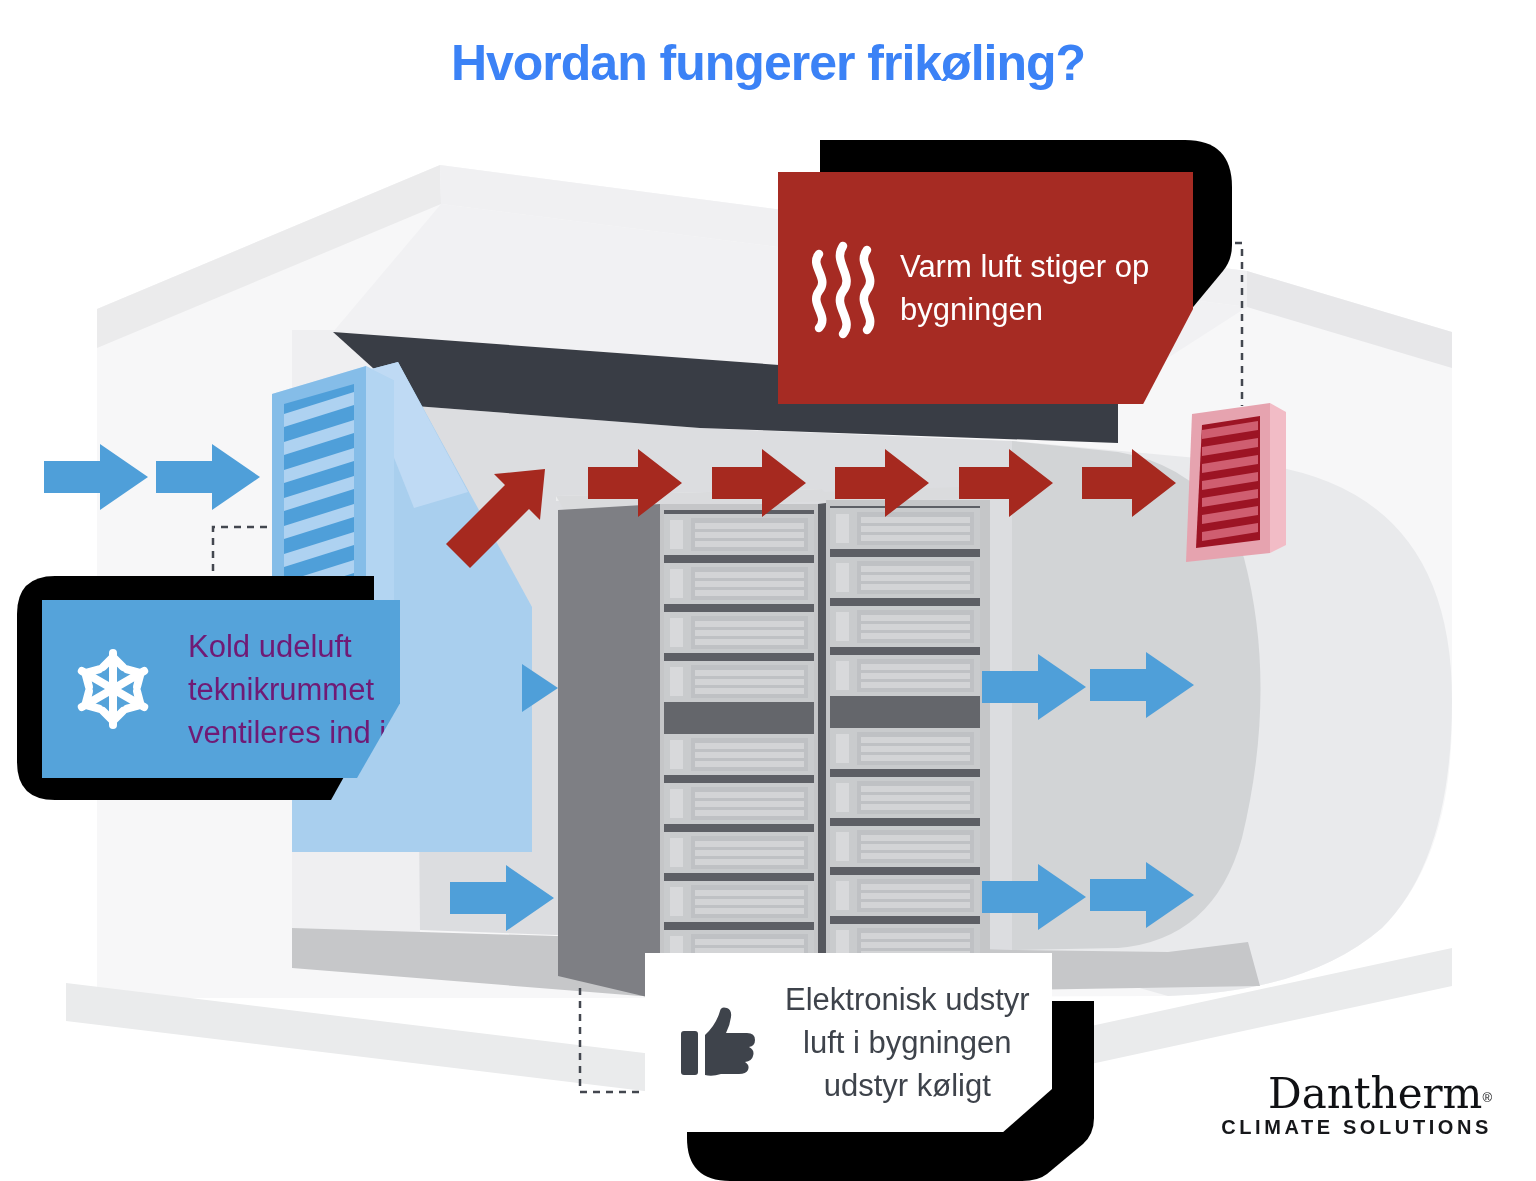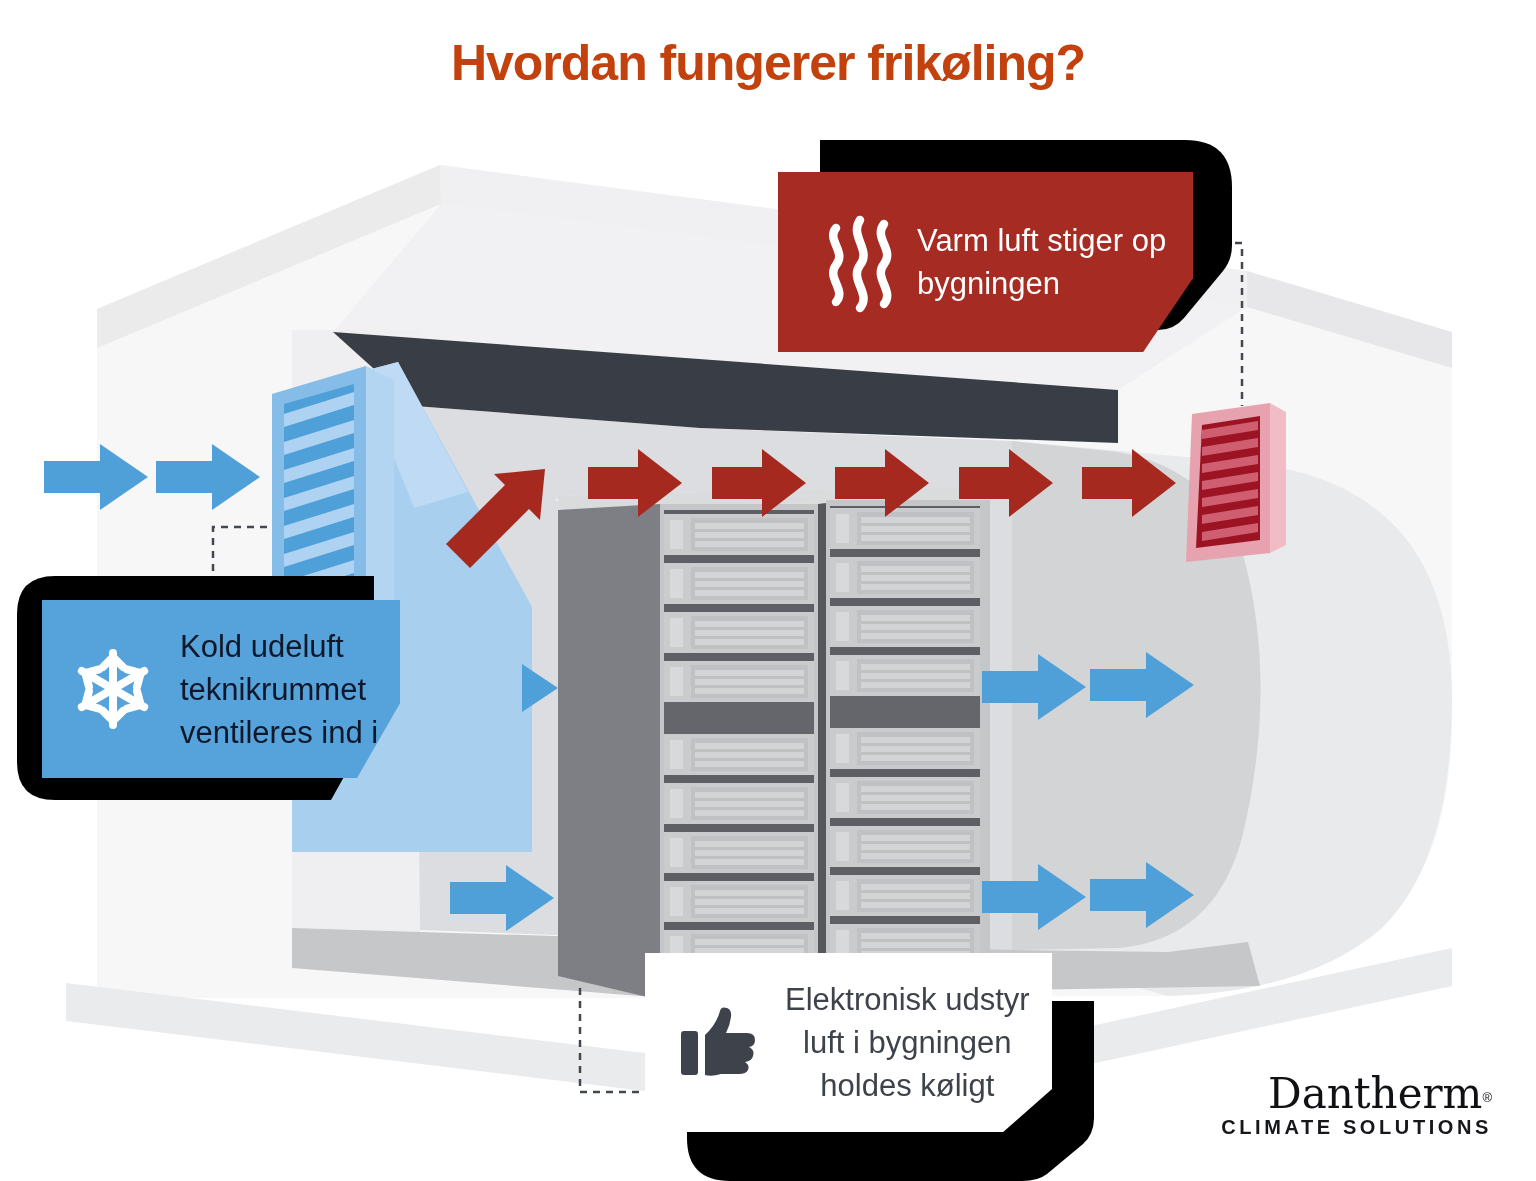--- a/index.html
+++ b/index.html
@@ -1,27 +1,27 @@
 <!DOCTYPE html>
 <html><head>
 <meta charset="utf-8">
 <style>
   html,body{margin:0;padding:0;background:#ffffff;}
   .stage{position:relative;width:1536px;height:1181px;background:#ffffff;overflow:hidden;
          font-family:"Liberation Sans",sans-serif;}
   .title{position:absolute;left:0;top:34px;width:1536px;text-align:center;
-         font-size:50px;font-weight:700;letter-spacing:-1px;color:#c2410c;margin:0;}
+         font-size:50px;font-weight:700;letter-spacing:-1px;color:#3b82f6;margin:0;}
   .scene{position:absolute;left:0;top:0;width:1536px;height:1181px;}
   .callout{position:absolute;display:flex;align-items:center;box-sizing:border-box;}
   .callout .lines{font-size:31px;line-height:43px;}
-  .co-warm{left:778px;top:172px;width:415px;height:180px;background:#a62b23;color:#ffffff;
-           clip-path:polygon(0 0,100% 0,100% 59%,88% 100%,0 100%);padding-left:49px;}
+  .co-warm{left:778px;top:172px;width:415px;height:232px;background:#a62b23;color:#ffffff;
+           clip-path:polygon(0 0,100% 0,100% 59%,88% 100%,0 100%);padding-left:32px;}
   .co-warm .lines{margin-left:24px;}
-  .co-cold{left:42px;top:600px;width:358px;height:178px;background:#55a3da;color:#0f172a;
-           clip-path:polygon(0 0,100% 0,100% 58%,88% 100%,0 100%);padding-left:28px;}
+  .co-cold{left:42px;top:600px;width:358px;height:178px;background:#55a3da;color:#701a75;
+           clip-path:polygon(0 0,100% 0,100% 58%,88% 100%,0 100%);padding-left:28px;gap:8px;}
   .co-cold .lines{margin-left:24px;}
   .co-equip{left:645px;top:953px;width:407px;height:179px;background:#ffffff;color:#3e434b;
            clip-path:polygon(0 0,100% 0,100% 76%,88% 100%,0 100%);padding-left:34px;text-align:center;}
   .co-equip .lines{margin-left:26px;}
   .icon{flex:0 0 auto;display:block;}
   .logo{position:absolute;right:44px;top:1072px;text-align:right;color:#101114;}
   .logo .brand{font-family:"DejaVu Serif",serif;font-weight:400;font-size:42px;
                letter-spacing:0px;line-height:44px;}
   .logo sup{font-size:13px;vertical-align:super;}
   .logo .tagline{font-weight:700;font-size:20px;letter-spacing:3.6px;color:#16171a;margin-top:0px;margin-left:20px;}
@@ -206,21 +206,21 @@
   <div class="callout co-equip">
     <svg class="icon" width="80" height="72" viewBox="0 0 80 72">
       <g fill="#3e434b">
         <rect x="2" y="24" width="17" height="44" rx="3"></rect>
         <path d="M26,68 L26,28 Q37,18 41,4 Q42,-1 48,1 Q53,3 52,10 Q51,18 47,26 L68,26 Q76,26 76,33 Q76,39 70,40 Q76,43 74,49 Q73,54 66,55 Q71,58 69,63 Q67,67 60,67 L42,67 Q33,70 26,68 Z"></path>
       </g>
     </svg>
     <div class="lines">
       <div>Elektronisk udstyr</div>
       <div>luft i bygningen</div>
-      <div>holdes køligt</div>
+      <div>udstyr køligt</div>
     </div>
   </div>
 
   <div class="logo">
     <div>
       <span class="brand">Dantherm</span><sup>®</sup>
     </div>
     <div class="tagline">CLIMATE SOLUTIONS</div>
   </div>
 

